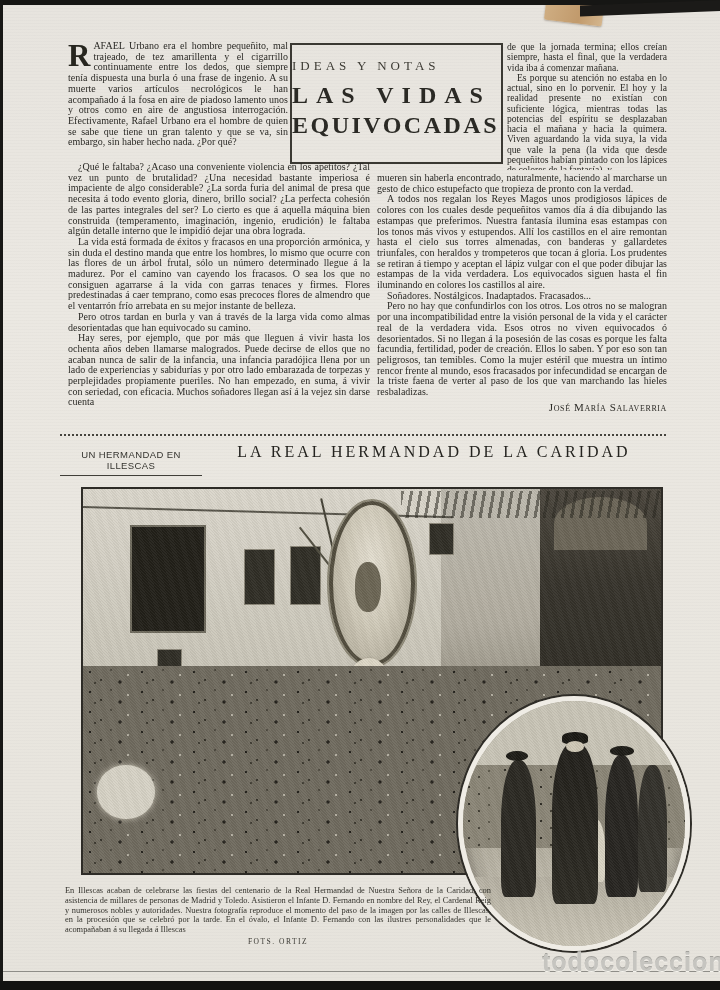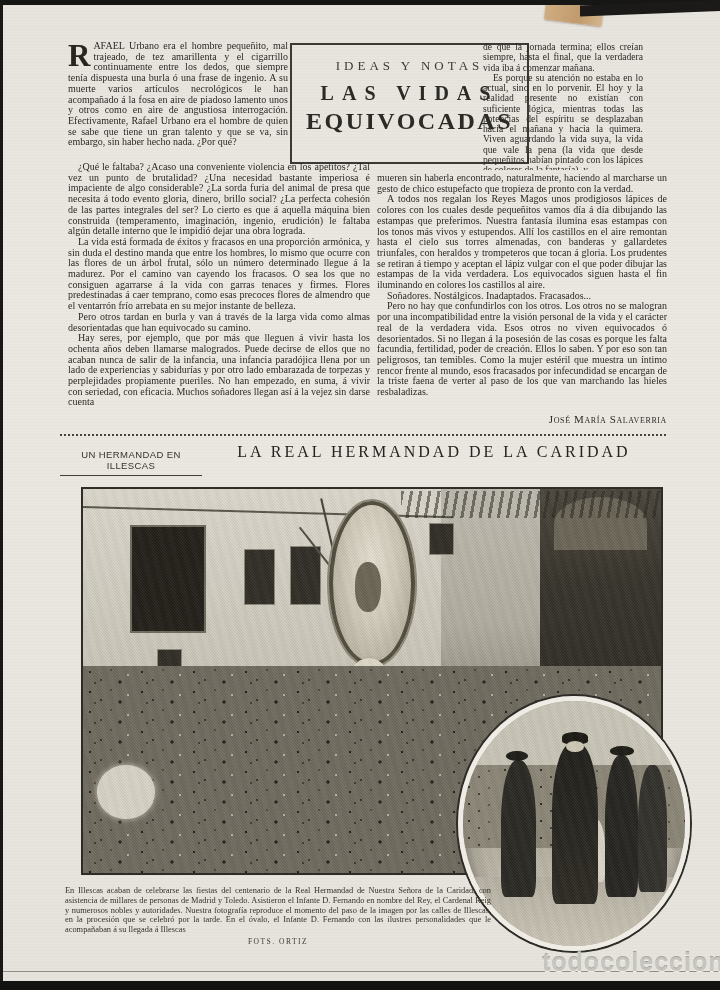--- a/index.html
+++ b/index.html
@@ -13,30 +13,30 @@
   .edge-bottom{position:absolute;left:0;top:981px;width:720px;height:9px;background:#121211;}
   .thinline{position:absolute;left:0;top:971px;width:720px;height:1px;background:#8e8d88;}
   .tape{position:absolute;left:542px;top:-3px;width:58px;height:21px;background:linear-gradient(100deg,#cfae83,#c19a6c 60%,#d4b68e);transform:rotate(7deg);border-radius:2px;box-shadow:0 1px 2px rgba(60,40,20,.35);}
 
   
   .bt{font-size:10px;line-height:10.7px;text-align:justify;color:#2b2a26;}
   .bt p{margin:0;text-indent:10px;}
   .bt p.noind{text-indent:0;}
   .blk{position:absolute;overflow:hidden;}
   .col1top{left:65px;top:36px;width:220px;height:128px;}
-  .col2top{left:480px;top:37px;width:160px;height:128px;font-size:9.6px;line-height:10.25px;}
+  .col2top{left:504px;top:37px;width:160px;height:128px;font-size:9.6px;line-height:10.25px;}
   .col1main{left:65px;top:157px;width:302px;height:266px;}
   .col2main{left:374px;top:168px;width:290px;height:262px;}
   .dropcap{float:left;font-size:31px;line-height:26px;padding:2px 3px 0 0;font-weight:bold;color:#27261f;}
-  .signature{text-align:right;margin-top:16px;font-variant:small-caps;letter-spacing:.6px;font-size:11px;color:#2b2a26;}
+  .signature{text-align:right;margin-top:4px;font-variant:small-caps;letter-spacing:.6px;font-size:11px;color:#2b2a26;}
 
   
-  .mastbox{position:absolute;left:287px;top:38px;width:239px;height:121px;border:2px solid #3b3933;box-sizing:border-box;text-align:center;color:#2b2a25;}
+  .mastbox{position:absolute;left:287px;top:38px;width:213px;height:121px;border:2px solid #3b3933;box-sizing:border-box;color:#2b2a25;}
   .mast-kicker{margin-top:13px;font-size:13px;letter-spacing:4px;color:#3d3b34;}
-  .mast-t1{margin-top:8px;font-size:20px;letter-spacing:8px;font-weight:bold;}
+  .mast-t1{margin-top:8px;font-size:24px;letter-spacing:8px;font-weight:bold;}
   .mast-t2{margin-top:3px;font-size:24px;letter-spacing:2.5px;font-weight:bold;}
 
   
   .dotrule{position:absolute;left:57px;top:429px;width:606px;height:3px;border-top:2px dotted #45433d;}
   .sec-kicker{position:absolute;left:57px;top:444px;width:142px;font-family:"Liberation Sans",sans-serif;font-size:9.5px;letter-spacing:.4px;color:#35342f;border-bottom:1.5px solid #403e38;padding-bottom:4px;text-align:center;}
   .sec-title{position:absolute;left:200px;top:438px;width:462px;text-align:center;font-size:16px;letter-spacing:3px;color:#24231f;}
 
   
   .photo{position:absolute;left:78px;top:482px;width:578px;height:384px;border:2px solid #2e2c27;background:linear-gradient(180deg,#bdb9ae 0%,#b1ac9f 35%,#8f8a7d 60%,#7c776b 100%);overflow:visible;}
   .ph-abs{position:absolute;}

